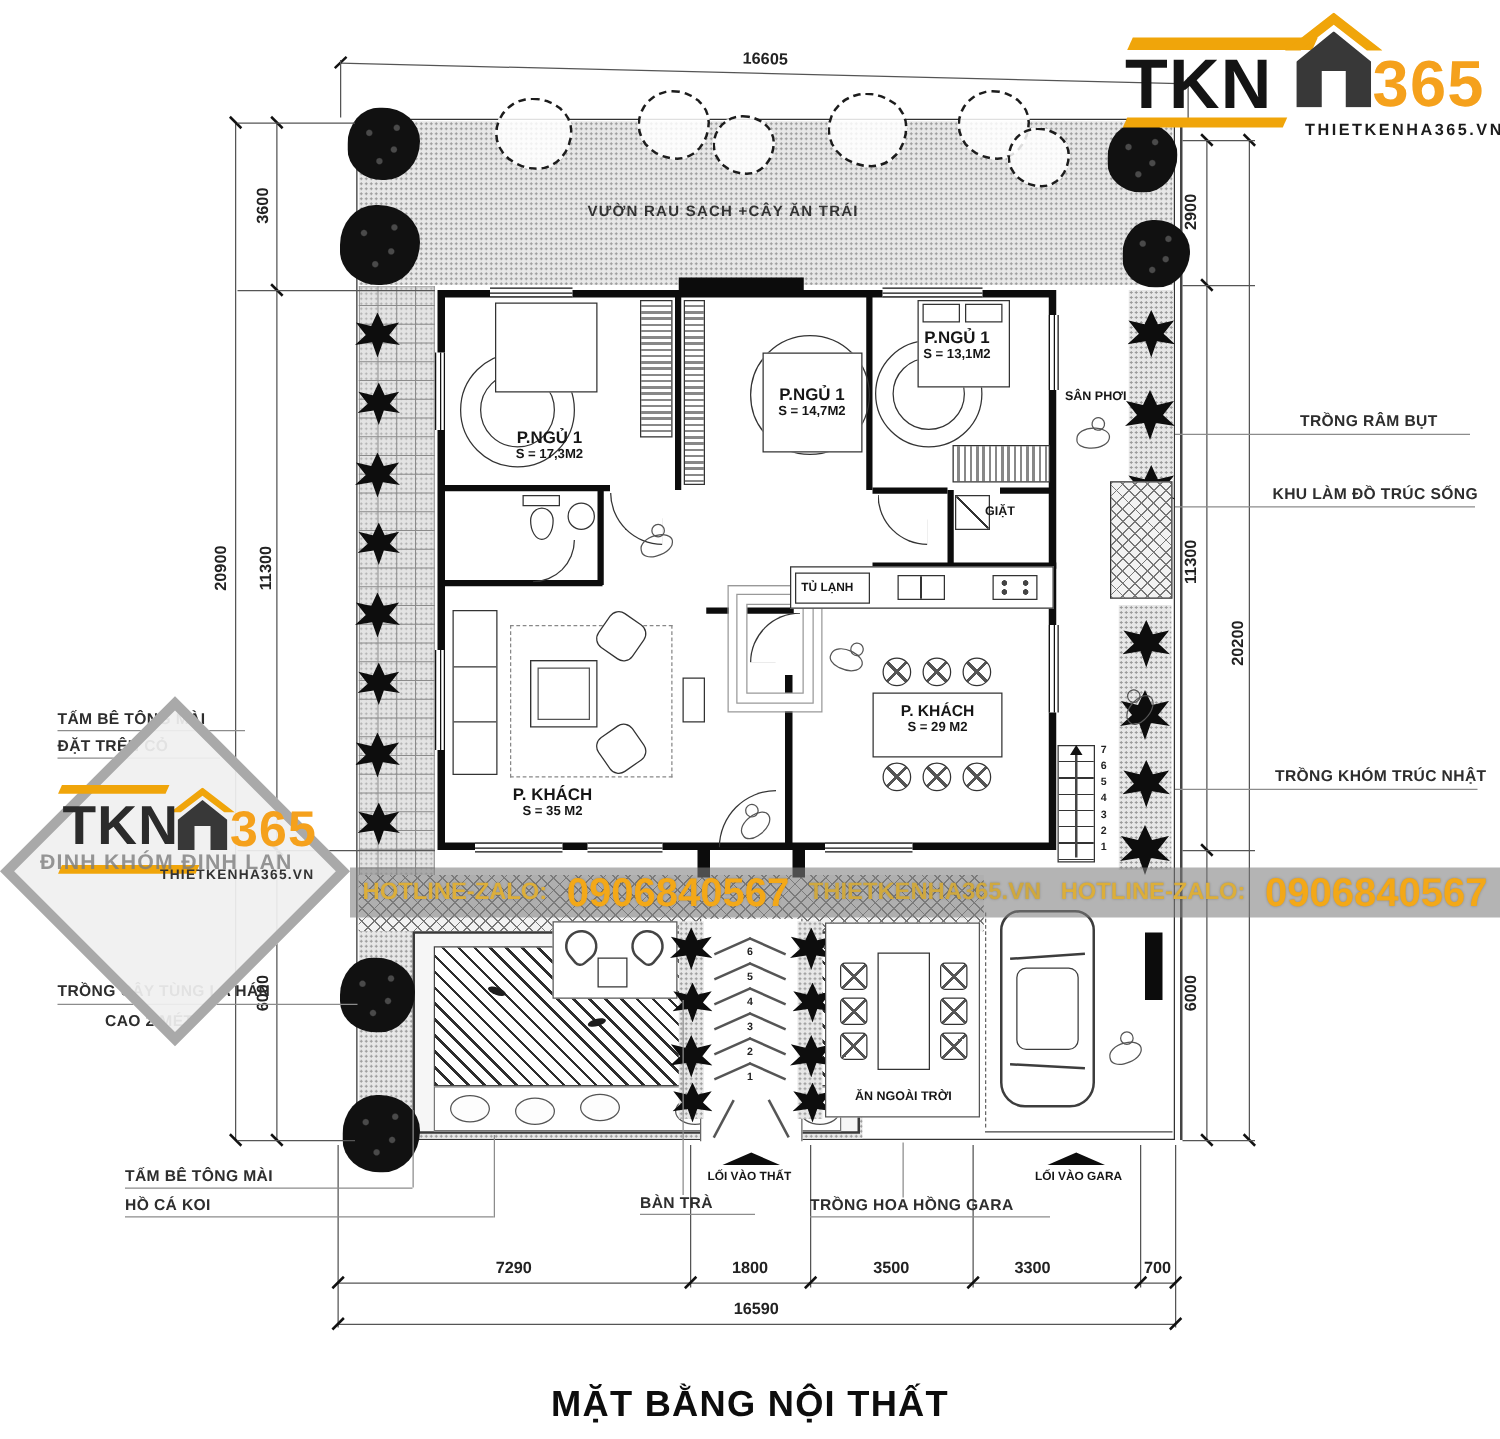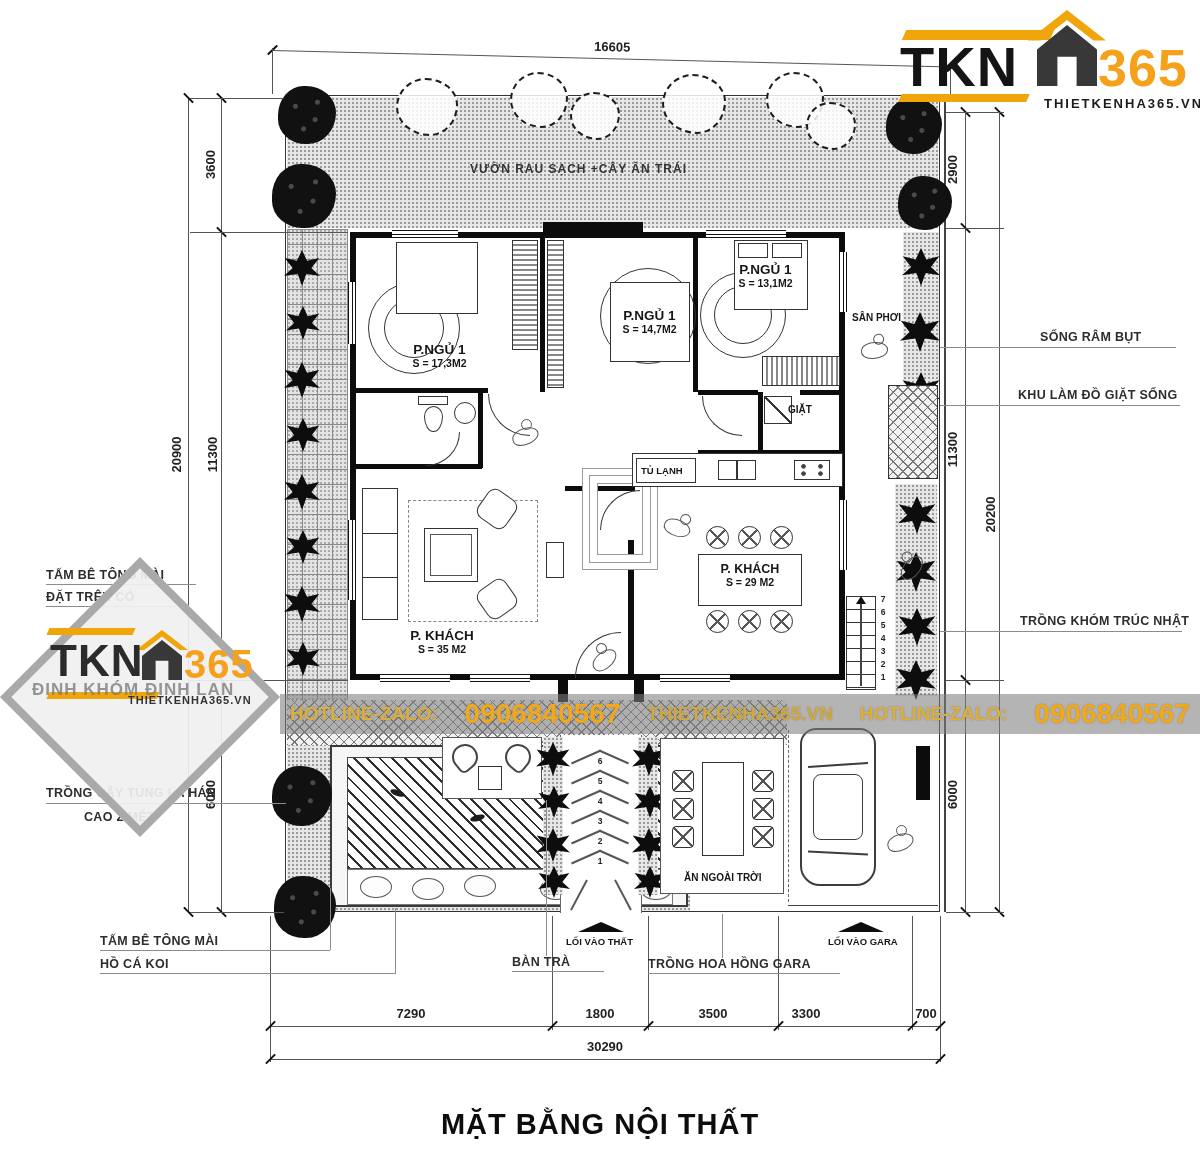--- a/index.html
+++ b/index.html
@@ -54,21 +54,21 @@
 .stepnum{position:absolute;font-size:8.5px;font-weight:bold;color:#222;width:14px;text-align:center}
 
 .rlab{position:absolute;text-align:center;font-weight:bold;color:#161616}
 .rlab .nm{font-size:13.5px;display:block}
 .rlab .ar{font-size:10.5px;display:block}
 .slab{position:absolute;font-size:10px;font-weight:bold;color:#161616;white-space:nowrap}
 
 .brandrow{position:absolute;font-weight:bold;letter-spacing:1px}
 .banner{position:absolute;left:280px;top:694px;width:920px;height:40px;background:rgba(125,125,125,.58);display:flex;align-items:center;justify-content:space-between;padding:0 10px;z-index:30}
 .banner .hl{font-size:19px;font-weight:bold;color:#dcae3a;text-shadow:0 0 2px rgba(0,0,0,.25)}
-.banner .ph{font-size:28px;font-weight:bold;color:#f3a818;text-shadow:0 0 2px rgba(0,0,0,.25)}
+.banner .ph{font-size:32px;font-weight:bold;color:#f3a818;text-shadow:0 0 2px rgba(0,0,0,.25)}
 .banner .st{font-size:19px;font-weight:bold;color:#cfa83f;text-shadow:0 0 2px rgba(0,0,0,.25)}
 .arrowup{position:absolute;width:0;height:0;border-left:23px solid transparent;border-right:23px solid transparent;border-bottom:10px solid #0d0d0d}
 .entry{position:absolute;font-size:9.5px;font-weight:bold;color:#161616;white-space:nowrap}
 .title{position:absolute;left:0;top:1108px;width:1200px;text-align:center;font-size:29px;font-weight:bold;letter-spacing:1px;color:#0d0d0d}
 .housemini{position:absolute}
 .housemini .bodyp{position:absolute;background:#383838;clip-path:polygon(50% 0,100% 40%,100% 100%,66% 100%,66% 52%,34% 52%,34% 100%,0 100%,0 40%)}
 .housemini .roofp{position:absolute;background:#f0a50a;clip-path:polygon(50% 0,100% 40%,84% 40%,50% 13%,16% 40%,0 40%)}
 .obar{position:absolute;background:#f0a50a;transform:skewX(-24deg)}
 </style>
 </head>
@@ -356,37 +356,37 @@
 <div class="dlineh" style="left:270px;top:1026px;width:670px"></div>
 <div class="tick" style="left:264px;top:1025px"></div>
 <div class="tick" style="left:546px;top:1025px"></div>
 <div class="tick" style="left:642px;top:1025px"></div>
 <div class="tick" style="left:772px;top:1025px"></div>
 <div class="tick" style="left:906px;top:1025px"></div>
 <div class="tick" style="left:934px;top:1025px"></div>
 <div class="dim" style="left:371px;top:1006px;width:80px">7290</div>
 <div class="dim" style="left:560px;top:1006px;width:80px">1800</div>
 <div class="dim" style="left:673px;top:1006px;width:80px">3500</div>
-<div class="dim" style="left:766px;top:1006px;width:80px">3300</div>
+<div class="dim" style="left:786px;top:1006px;width:80px">3300</div>
 <div class="dim" style="left:886px;top:1006px;width:80px">700</div>
 <div class="dlineh" style="left:270px;top:1059px;width:670px"></div>
 <div class="tick" style="left:264px;top:1058px"></div>
 <div class="tick" style="left:934px;top:1058px"></div>
-<div class="dim" style="left:565px;top:1039px;width:80px">30290</div>
+<div class="dim" style="left:565px;top:1039px;width:80px">16590</div>
 
 <div class="ann" style="left:46px;top:568px">TẤM BÊ TÔNG MÀI</div>
 <div class="lead" style="left:46px;top:584px;width:150px"></div>
 <div class="ann" style="left:46px;top:590px">ĐẶT TRÊN CỎ</div>
 <div class="lead" style="left:46px;top:606px;width:130px"></div>
 <div class="ann" style="left:46px;top:786px">TRỒNG CÂY TÙNG LA HÁN</div>
 <div class="lead" style="left:46px;top:803px;width:240px"></div>
 <div class="ann" style="left:84px;top:810px">CAO 2 MÉT</div>
-<div class="ann" style="left:1040px;top:330px">SỐNG RÂM BỤT</div>
+<div class="ann" style="left:1040px;top:330px">TRỒNG RÂM BỤT</div>
 <div class="lead" style="left:940px;top:347px;width:236px"></div>
-<div class="ann" style="left:1018px;top:388px">KHU LÀM ĐỒ GIẶT SỐNG</div>
+<div class="ann" style="left:1018px;top:388px">KHU LÀM ĐỒ TRÚC SỐNG</div>
 <div class="lead" style="left:940px;top:405px;width:240px"></div>
 <div class="ann" style="left:1020px;top:614px">TRỒNG KHÓM TRÚC NHẬT</div>
 <div class="lead" style="left:940px;top:631px;width:242px"></div>
 <div class="leadv" style="left:330px;top:888px;height:62px"></div>
 <div class="ann" style="left:100px;top:934px">TẤM BÊ TÔNG MÀI</div>
 <div class="lead" style="left:100px;top:950px;width:230px"></div>
 <div class="leadv" style="left:395px;top:908px;height:66px"></div>
 <div class="ann" style="left:100px;top:957px">HỒ CÁ KOI</div>
 <div class="lead" style="left:100px;top:973px;width:295px"></div>
 <div class="leadv" style="left:546px;top:800px;height:156px"></div>

